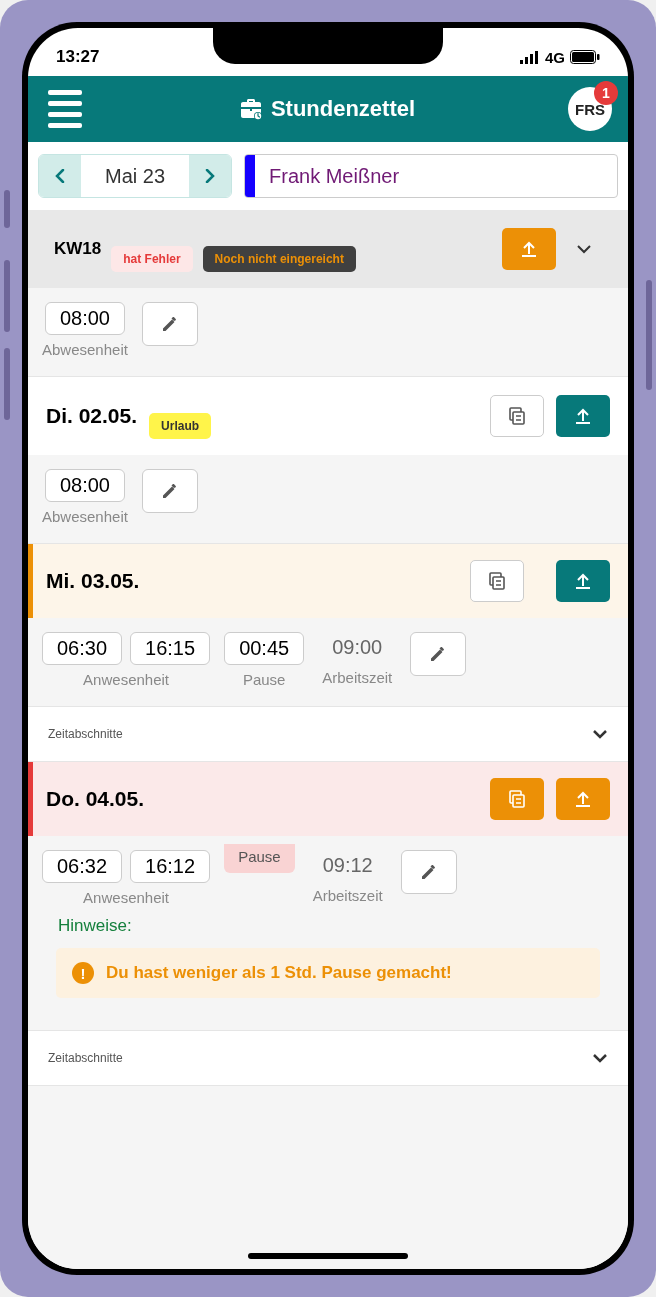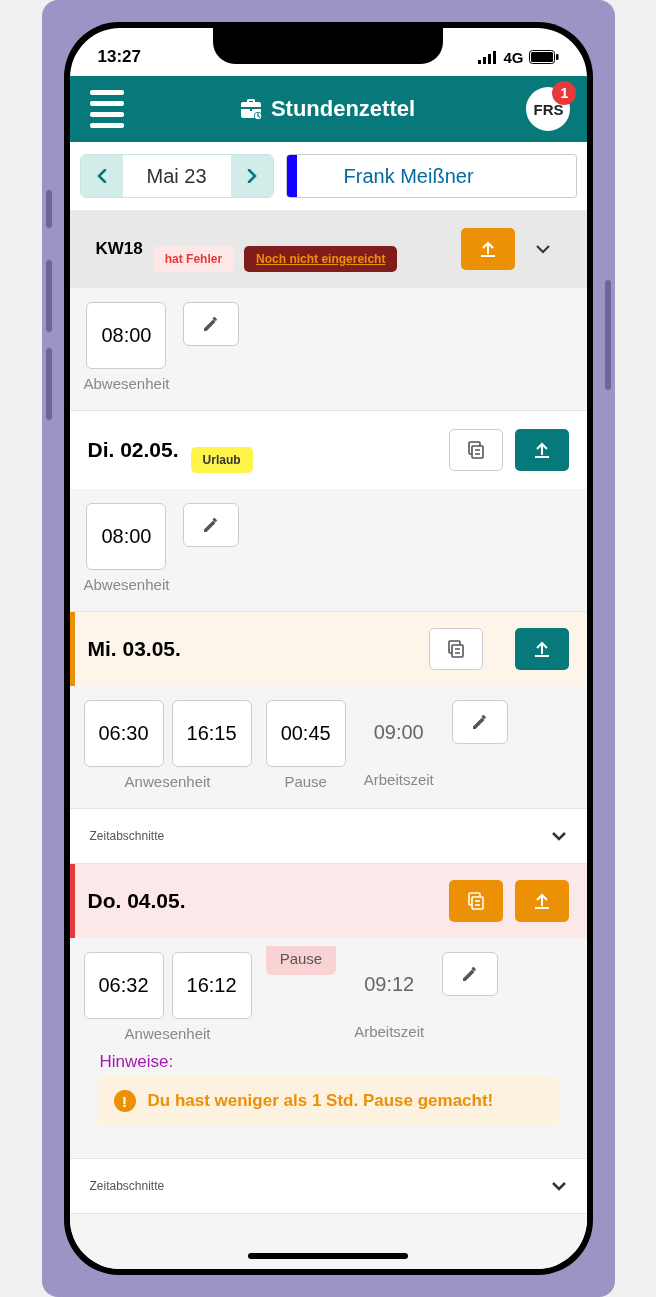--- a/index.html
+++ b/index.html
@@ -1,19 +1,19 @@
 <!DOCTYPE html>
 <html><head>
 <meta charset="utf-8">
 <style>
   * { box-sizing: border-box; margin: 0; padding: 0; }
   body { font-family: -apple-system, BlinkMacSystemFont, "Segoe UI", sans-serif; background: #f0f0f0; }
   
   .phone-frame {
-    width: 573px; height: 1297px; background: #9a95c5; border-radius: 16px; padding: 22px; position: relative; margin: 0 auto;
+    width: 656px; height: 1297px; background: #9a95c5; border-radius: 28px; padding: 22px; position: relative; margin: 0 auto;
   }
   .phone-inner {
     width: 100%; height: 100%; background: #000; border-radius: 55px; padding: 6px;
   }
   .screen {
     width: 100%; height: 100%; background: #fff; border-radius: 50px; overflow: hidden; position: relative;
   }
   .notch {
     position: absolute; top: 0; left: 50%; transform: translateX(-50%);
     width: 230px; height: 36px; background: #000; border-radius: 0 0 22px 22px; z-index: 100;
@@ -58,31 +58,31 @@
   .month-arrow {
     width: 42px; height: 42px; background: #d2ece9; display: flex; align-items: center; justify-content: center;
     cursor: pointer; color: #07797a; font-weight: 700;
   }
   .month-label { padding: 0 24px; font-size: 20px; font-weight: 500; color: #333; background: #fff; line-height: 42px; }
   .user-select {
     flex: 1; display: flex; align-items: center; border: 1px solid #ccc; border-radius: 4px; height: 44px;
     overflow: hidden; background: #fff;
   }
   .user-bar { width: 10px; height: 100%; background: #1500ff; }
-  .user-name { padding: 0 14px; font-size: 20px; color: #0369a1; margin-left: 33px; }
+  .user-name { padding: 0 14px; font-size: 20px; color: #701a75; }
   
   .week-header {
     background: #e8e8e8; padding: 16px 26px; display: flex; align-items: center; gap: 10px;
   }
   .kw-label { font-weight: 700; font-size: 17px; }
   .tag {
     padding: 6px 12px; border-radius: 5px; font-size: 12px; font-weight: 600; margin-top: 20px;
   }
   .tag-error { background: #fde7e7; color: #e53a3a; }
-  .tag-pending { background: #7f1d1d; color: #ec9006; text-decoration: underline; }
+  .tag-pending { background: #404040; color: #ec9006; }
   .tag-holiday { background: #fdf1df; color: #ec9006; }
   .tag-vacation { background: #fff44a; color: #333; }
   .flex-spacer { flex: 1; }
   .btn-upload-primary {
     background: #ec9006; border: none; border-radius: 5px; width: 54px; height: 42px;
     display: flex; align-items: center; justify-content: center; cursor: pointer;
   }
   .btn-upload-teal {
     background: #07797a; border: none; border-radius: 5px; width: 54px; height: 42px;
     display: flex; align-items: center; justify-content: center; cursor: pointer;
@@ -105,38 +105,38 @@
   }
   .day-header.highlight-orange { background: #fdf5e9; border-left: 5px solid #ec9006; padding-left: 13px; gap: 32px; }
   .day-header.highlight-red { background: #fbe9e9; border-left: 5px solid #e53a3a; padding-left: 13px; }
   .day-date { font-weight: 700; font-size: 21px; }
   
   .day-body { padding: 14px 14px 18px; background: #f5f5f5; }
   .time-row { display: flex; align-items: flex-start; gap: 14px; flex-wrap: wrap; }
   .time-group { display: flex; flex-direction: column; align-items: center; gap: 6px; }
   .time-pair { display: flex; gap: 8px; }
   .time-box {
-    border: 1px solid #ccc; border-radius: 6px; background: #fff; padding: 21px 14px;
+    border: 1px solid #ccc; border-radius: 6px; background: #fff; padding: 4px 14px;
     font-size: 20px; text-align: center; min-width: 78px;
   }
   .time-box.readonly { border: none; background: transparent; color: #666; }
   .time-box.highlight-err { background: #f9d3d3; border-color: #f0a0a0; }
   .time-caption { font-size: 15px; color: #888; }
   .btn-edit {
     border: 1px solid #ccc; border-radius: 6px; background: #fff; width: 56px; height: 44px;
     display: flex; align-items: center; justify-content: center; cursor: pointer;
   }
   
   .segments-row {
     background: #fff; padding: 18px 20px; display: flex; align-items: center; justify-content: space-between;
     border-top: 1px solid #e5e5e5; cursor: pointer;
   }
   .segments-label { font-size: 12px; color: #555; }
   
-  .hints-label { font-size: 17px; color: #a21caf; padding: 10px 16px 4px; }
+  .hints-label { font-size: 17px; color: #15803d; padding: 10px 16px 12px; }
   .hint-box {
     margin: 0 14px 14px; background: #fdf1df; border-radius: 5px; padding: 14px 16px;
     display: flex; align-items: center; gap: 12px;
   }
   .hint-icon {
     width: 22px; height: 22px; border-radius: 50%; background: #ec9006; color: #fff;
     display: flex; align-items: center; justify-content: center; font-weight: 700; font-size: 15px; flex-shrink: 0;
   }
   .hint-text { color: #ec9006; font-weight: 600; font-size: 17px; }
   

